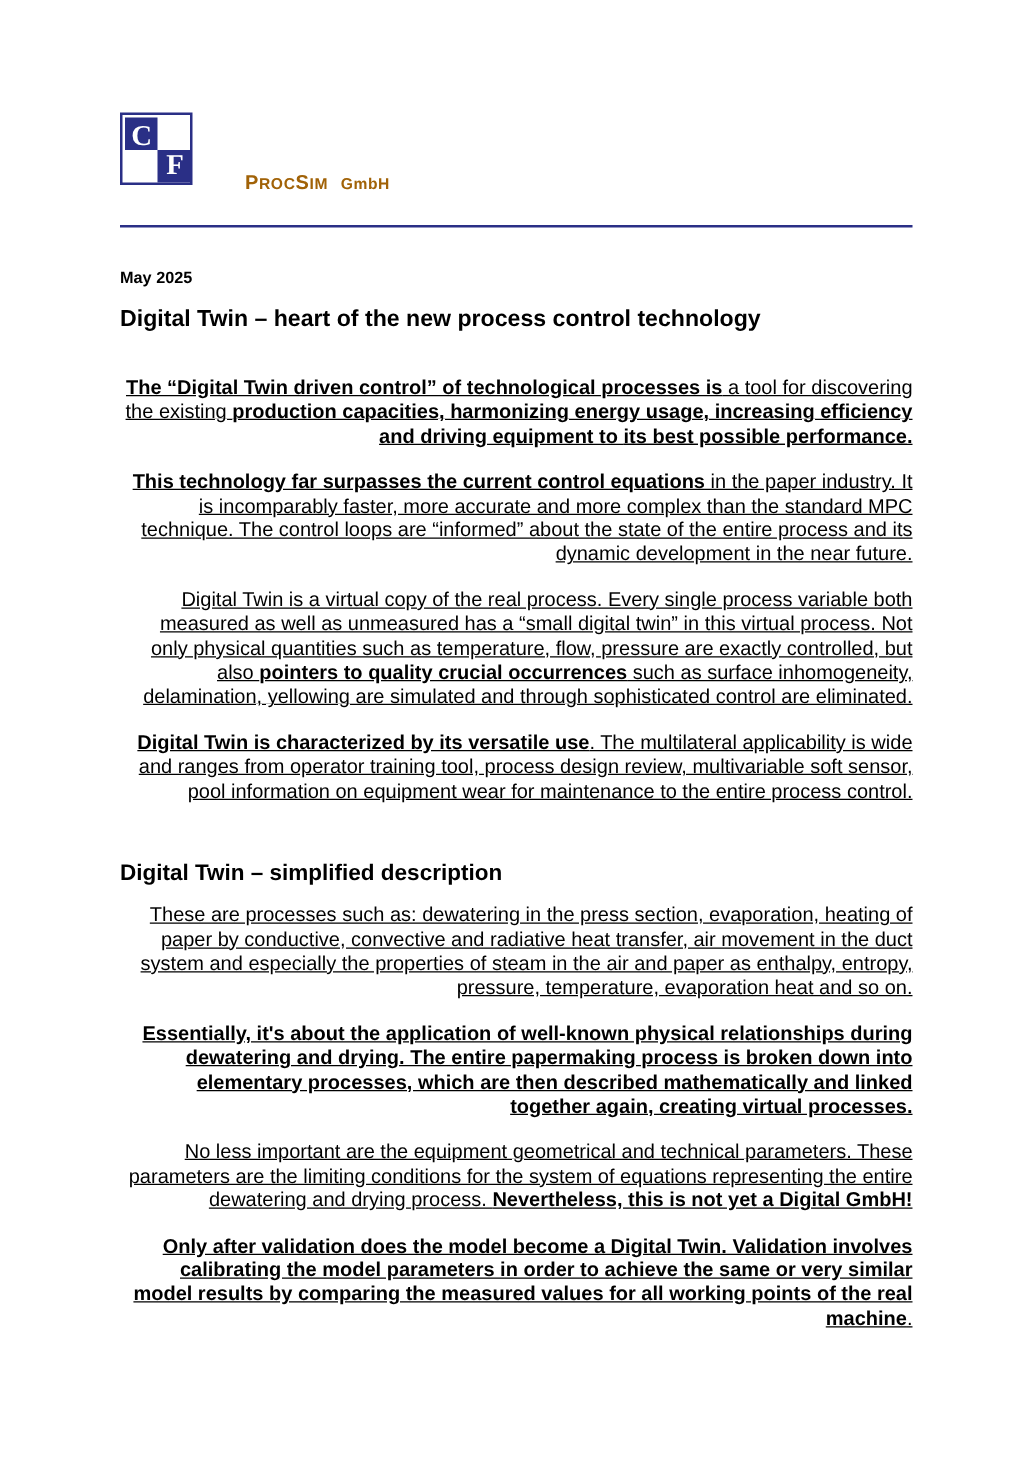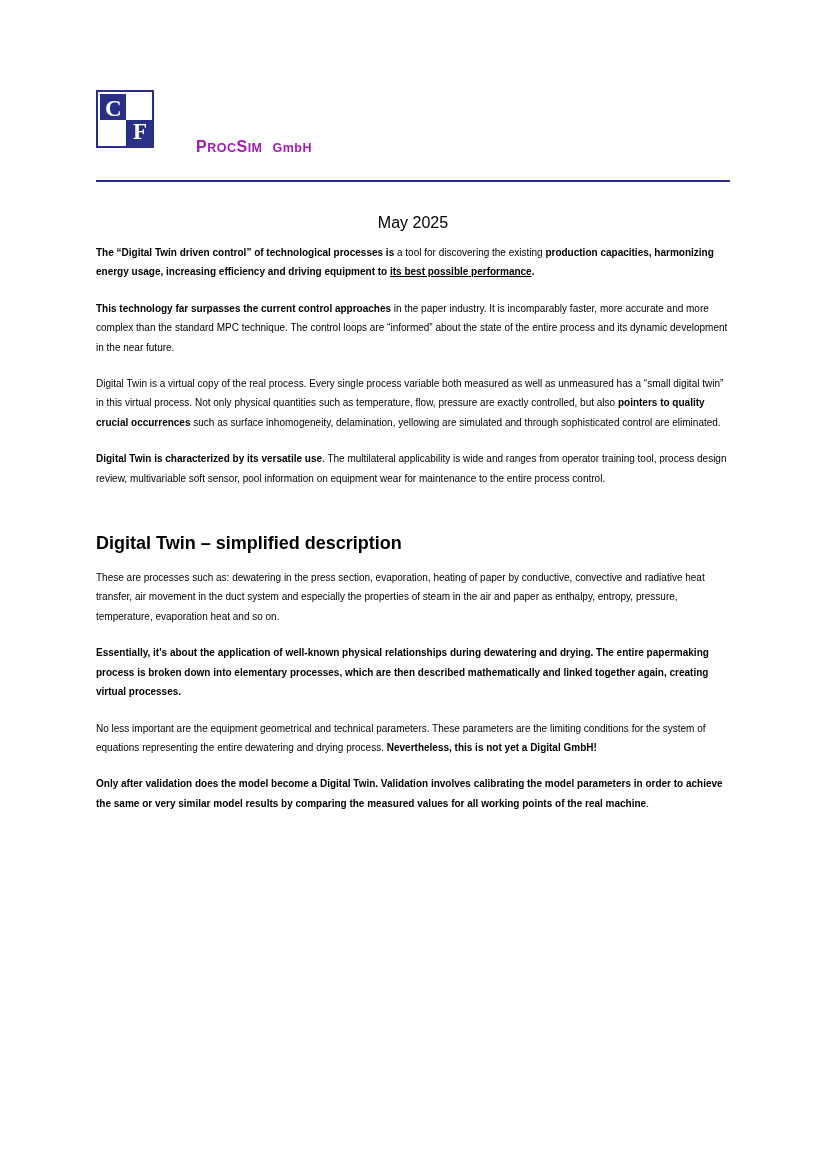--- a/index.html
+++ b/index.html
@@ -65,67 +65,68 @@
   .logo-letter.f {
     left: 35px;
     top: 28px;
     color: #ffffff;
   }
   .brand {
     position: absolute;
     left: 100px;
     top: 48px;
     white-space: nowrap;
-    color: #a21caf;
+    color: #a16207;
     font-weight: bold;
   }
   .brand .big { font-size: 16px; letter-spacing: .5px; }
   .brand .small { font-size: 12.5px; letter-spacing: .5px; }
   .brand .gap { display: inline-block; width: 10px; }
   .rule {
     position: absolute;
     left: 96px;
     top: 180px;
     width: 634px;
     height: 2px;
     background: #2a2f86;
   }
   
   .date {
     position: absolute;
     left: 96px;
     top: 214px;
     width: 634px;
-    text-align: center;
-    font-size: 16px;
-    font-weight: normal;
+    text-align: left;
+    font-size: 13px;
+    font-weight: bold;
   }
   .content {
     position: absolute;
     left: 96px;
     top: 243px;
     width: 634px;
   }
   h1.doc-title {
     font-size: 18.5px;
     font-weight: bold;
     margin: 0 0 34px 0;
     line-height: 24px;
   }
   h2.section-title {
     font-size: 18px;
     font-weight: bold;
     margin: 44px 0 14px 0;
     line-height: 22px;
   }
   p.para {
-    font-size: 10px;
+    font-size: 16px;
     line-height: 19.4px;
     margin: 0 0 17px 0;
-    text-align: left;
+    text-align: right;
+    text-decoration: underline;
   }
   p.para b { font-weight: bold; }
   p.para u { text-decoration: underline; }
 </style>
 </head>
 <body>
 
 <div class="page">
 
   <div class="header">
@@ -140,23 +141,24 @@
     <div class="brand">
       <span class="big">P</span><span class="small">ROC</span><span class="big">S</span><span class="small">IM</span><span class="gap"></span><span class="small">GmbH</span>
     </div>
   </div>
 
   <div class="rule"></div>
 
   <div class="date">May 2025</div>
 
   <div class="content">
+    <h1 class="doc-title">Digital Twin – heart of the new process control technology</h1>
 
     <p class="para"><b>The “Digital Twin driven control” of technological processes is</b> a tool for discovering the existing <b>production capacities, harmonizing energy usage, increasing efficiency and driving equipment to </b><b><u>its best possible performance</u></b><b>.</b></p>
-    <p class="para"><b>This technology far surpasses the current control approaches</b> in the paper industry. It is incomparably faster, more accurate and more complex than the standard MPC technique. The control loops are “informed” about the state of the entire process and its dynamic development in the near future.</p>
+    <p class="para"><b>This technology far surpasses the current control equations</b> in the paper industry. It is incomparably faster, more accurate and more complex than the standard MPC technique. The control loops are “informed” about the state of the entire process and its dynamic development in the near future.</p>
     <p class="para">Digital Twin is a virtual copy of the real process. Every single process variable both measured as well as unmeasured has a “small digital twin” in this virtual process. Not only physical quantities such as temperature, flow, pressure are exactly controlled, but also <b>pointers to quality crucial occurrences</b> such as surface inhomogeneity, delamination, yellowing are simulated and through sophisticated control are eliminated.</p>
     <p class="para"><b>Digital Twin is characterized by its versatile use</b>. The multilateral applicability is wide and ranges from operator training tool, process design review, multivariable soft sensor, pool information on equipment wear for maintenance to the entire process control.</p>
 
     <h2 class="section-title">Digital Twin – simplified description</h2>
 
     <p class="para">These are processes such as: dewatering in the press section, evaporation, heating of paper by conductive, convective and radiative heat transfer, air movement in the duct system and especially the properties of steam in the air and paper as enthalpy, entropy, pressure, temperature, evaporation heat and so on.</p>
     <p class="para"><b>Essentially, it's about the application of well-known physical relationships during dewatering and drying. The entire papermaking process is broken down into elementary processes, which are then described mathematically and linked together again, creating virtual processes.</b></p>
     <p class="para">No less important are the equipment geometrical and technical parameters. These parameters are the limiting conditions for the system of equations representing the entire dewatering and drying process. <b>Nevertheless, this is not yet a Digital GmbH!</b></p>
     <p class="para"><b>Only after validation does the model become a Digital Twin. Validation involves calibrating the model parameters in order to achieve the same or very similar model results by comparing the measured values for all working points of the real machine</b>.</p>
   </div>

